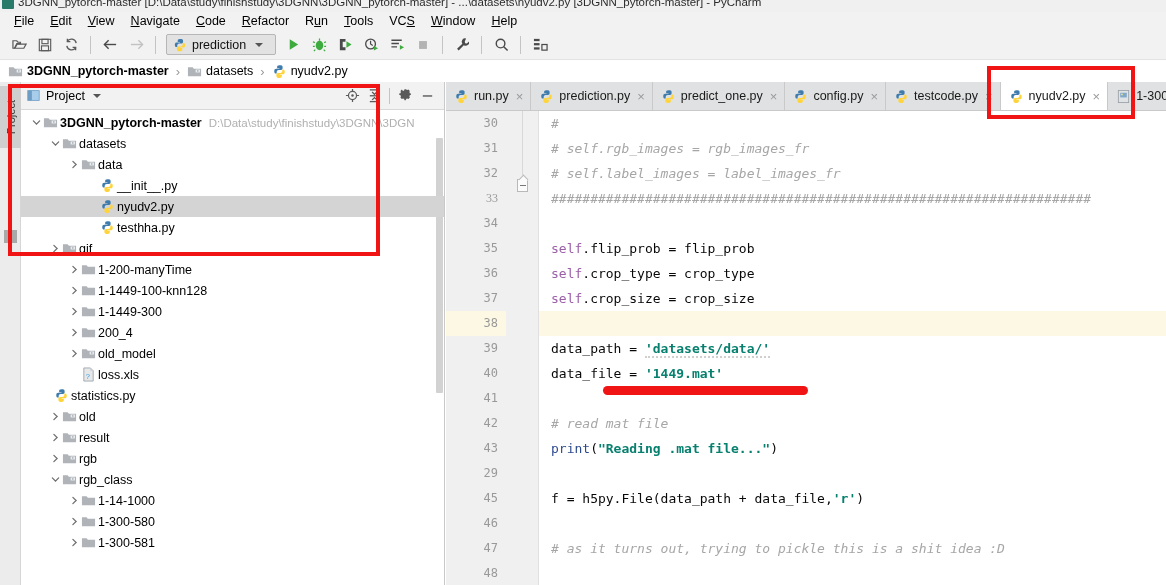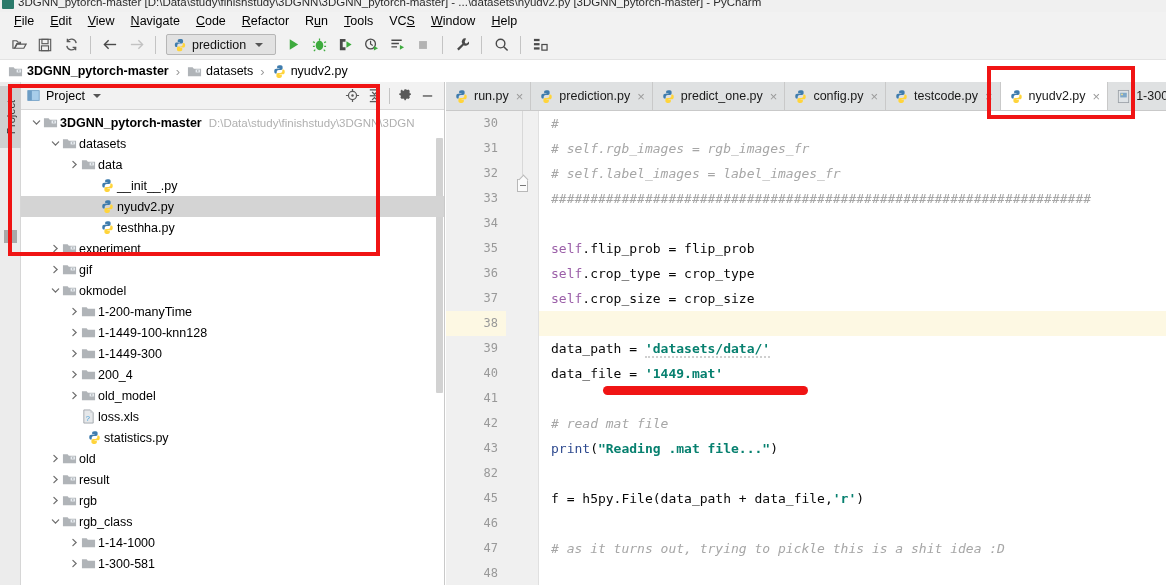--- a/index.html
+++ b/index.html
@@ -507,51 +507,21 @@
               <path d="M3.2 1.5L6.8 5 3.2 8.5" fill="none" stroke="#6e6e6e" stroke-width="1.4" stroke-linecap="round"></path>
             </svg>
           </span>
           <span class="tw-icon">
             <svg width="15" height="15" viewBox="0 0 16 16">
               <path d="M1 3.5h5l1.3 1.6H15V13H1z" fill="#b0b4b8"></path>
               <rect x="9.2" y="5.9" width="4.6" height="3.1" fill="#e8edf2"></rect>
               <circle cx="11.5" cy="7.4" r="0.9" fill="#b0b4b8"></circle>
             </svg>
           </span>
-          <span class="tw-label">experiment</span>
-        </div>
-        <div class="tree-row" style="padding-left: 27px;">
-          <span class="tw-arrow">
-            <svg width="9" height="9" viewBox="0 0 10 10">
-              <path d="M3.2 1.5L6.8 5 3.2 8.5" fill="none" stroke="#6e6e6e" stroke-width="1.4" stroke-linecap="round"></path>
-            </svg>
-          </span>
-          <span class="tw-icon">
-            <svg width="15" height="15" viewBox="0 0 16 16">
-              <path d="M1 3.5h5l1.3 1.6H15V13H1z" fill="#b0b4b8"></path>
-              <rect x="9.2" y="5.9" width="4.6" height="3.1" fill="#e8edf2"></rect>
-              <circle cx="11.5" cy="7.4" r="0.9" fill="#b0b4b8"></circle>
-            </svg>
-          </span>
           <span class="tw-label">gif</span>
-        </div>
-        <div class="tree-row" style="padding-left: 27px;">
-          <span class="tw-arrow">
-            <svg width="9" height="9" viewBox="0 0 10 10">
-              <path d="M1.5 3.2L5 6.8 8.5 3.2" fill="none" stroke="#6e6e6e" stroke-width="1.4" stroke-linecap="round"></path>
-            </svg>
-          </span>
-          <span class="tw-icon">
-            <svg width="15" height="15" viewBox="0 0 16 16">
-              <path d="M1 3.5h5l1.3 1.6H15V13H1z" fill="#b0b4b8"></path>
-              <rect x="9.2" y="5.9" width="4.6" height="3.1" fill="#e8edf2"></rect>
-              <circle cx="11.5" cy="7.4" r="0.9" fill="#b0b4b8"></circle>
-            </svg>
-          </span>
-          <span class="tw-label">okmodel</span>
         </div>
         <div class="tree-row" style="padding-left: 46px;">
           <span class="tw-arrow">
             <svg width="9" height="9" viewBox="0 0 10 10">
               <path d="M3.2 1.5L6.8 5 3.2 8.5" fill="none" stroke="#6e6e6e" stroke-width="1.4" stroke-linecap="round"></path>
             </svg>
           </span>
           <span class="tw-icon">
             <svg width="15" height="15" viewBox="0 0 16 16">
               <path d="M1 3.5h5l1.3 1.6H15V13H1z" fill="#b0b4b8"></path>
@@ -617,21 +587,21 @@
           <span class="tw-arrow"></span>
           <span class="tw-icon">
             <svg width="15" height="15" viewBox="0 0 16 16">
               <path d="M3 1h7l3 3v11H3z" fill="#e6e8ea" stroke="#9aa0a6" stroke-width="0.9"></path>
               <path d="M10 1v3h3" fill="#c8ccd0"></path>
               <text x="5" y="12.5" font-size="8" fill="#3b9ad9" font-family="sans-serif">?</text>
             </svg>
           </span>
           <span class="tw-label">loss.xls</span>
         </div>
-        <div class="tree-row" style="padding-left: 52px;">
+        <div class="tree-row" style="padding-left: 19px;">
           <span class="tw-arrow"></span>
           <span class="tw-icon">
             <svg width="15" height="15" viewBox="0 0 16 16">
               <path d="M7.9 1.2c-2 0-2.4.9-2.4 1.9v1.5h2.5v.5H4.4c-1.1 0-2 .7-2 2.5s.6 2.5 1.7 2.5h.9V8.5c0-1.2 1-2.1 2.1-2.1h2.5c1 0 1.7-.8 1.7-1.8V3.1c0-1-.8-1.8-1.7-1.9z" fill="#3f7cad"></path>
               <path d="M8.1 14.8c2 0 2.4-.9 2.4-1.9v-1.5H8v-.5h3.6c1.1 0 2-.7 2-2.5s-.6-2.5-1.7-2.5h-.9v1.6c0 1.2-1 2.1-2.1 2.1H6.4c-1 0-1.7.8-1.7 1.8v1.5c0 1 .8 1.8 1.7 1.9z" fill="#ffd43b"></path>
             </svg>
           </span>
           <span class="tw-label">statistics.py</span>
         </div>
         <div class="tree-row" style="padding-left: 27px;">
@@ -699,20 +669,33 @@
             <svg width="9" height="9" viewBox="0 0 10 10">
               <path d="M3.2 1.5L6.8 5 3.2 8.5" fill="none" stroke="#6e6e6e" stroke-width="1.4" stroke-linecap="round"></path>
             </svg>
           </span>
           <span class="tw-icon">
             <svg width="15" height="15" viewBox="0 0 16 16">
               <path d="M1 3.5h5l1.3 1.6H15V13H1z" fill="#b0b4b8"></path>
             </svg>
           </span>
           <span class="tw-label">1-14-1000</span>
+        </div>
+        <div class="tree-row" style="padding-left: 46px;">
+          <span class="tw-arrow">
+            <svg width="9" height="9" viewBox="0 0 10 10">
+              <path d="M3.2 1.5L6.8 5 3.2 8.5" fill="none" stroke="#6e6e6e" stroke-width="1.4" stroke-linecap="round"></path>
+            </svg>
+          </span>
+          <span class="tw-icon">
+            <svg width="15" height="15" viewBox="0 0 16 16">
+              <path d="M1 3.5h5l1.3 1.6H15V13H1z" fill="#b0b4b8"></path>
+            </svg>
+          </span>
+          <span class="tw-label">1-300-580</span>
         </div>
         <div class="tree-row" style="padding-left: 46px;">
           <span class="tw-arrow">
             <svg width="9" height="9" viewBox="0 0 10 10">
               <path d="M3.2 1.5L6.8 5 3.2 8.5" fill="none" stroke="#6e6e6e" stroke-width="1.4" stroke-linecap="round"></path>
             </svg>
           </span>
           <span class="tw-icon">
             <svg width="15" height="15" viewBox="0 0 16 16">
               <path d="M1 3.5h5l1.3 1.6H15V13H1z" fill="#b0b4b8"></path>
@@ -780,33 +763,33 @@
             <circle cx="6.4" cy="5.8" r="0.9" fill="#ffe58a"></circle>
           </svg>
           <span class="etab-label">1-300</span>
         </div>
       </div>
     <div class="editor-body">
       <div class="gutter" id="gutter">
           <div class="ln" style="top: 0px;">30</div>
           <div class="ln" style="top: 25px;">31</div>
           <div class="ln" style="top: 50px;">32</div>
-          <div class="ln" style="top: 75px;">33</div>
+          <div class="ln" style="top: 75px; font-family: Liberation Serif, serif;">33</div>
           <div class="ln" style="top: 100px;">34</div>
           <div class="ln" style="top: 125px;">35</div>
           <div class="ln" style="top: 150px;">36</div>
           <div class="ln" style="top: 175px;">37</div>
           <div class="hl-row" style="top: 200px; width: 60px;"></div>
           <div class="ln" style="top: 200px;">38</div>
           <div class="ln" style="top: 225px;">39</div>
           <div class="ln" style="top: 250px;">40</div>
           <div class="ln" style="top: 275px;">41</div>
           <div class="ln" style="top: 300px;">42</div>
           <div class="ln" style="top: 325px;">43</div>
-          <div class="ln" style="top: 350px;">82</div>
+          <div class="ln" style="top: 350px;">29</div>
           <div class="ln" style="top: 375px;">45</div>
           <div class="ln" style="top: 400px;">46</div>
           <div class="ln" style="top: 425px;">47</div>
           <div class="ln" style="top: 450px;">48</div>
         </div>
       <div class="fold-col" id="foldcol">
         <div class="fold-line" style="left:16px; top:0px; height:68px;"></div>
         <div class="fold-marker" style="left:11px; top:68px;"></div>
       </div>
       <div class="code-col" id="codecol">

